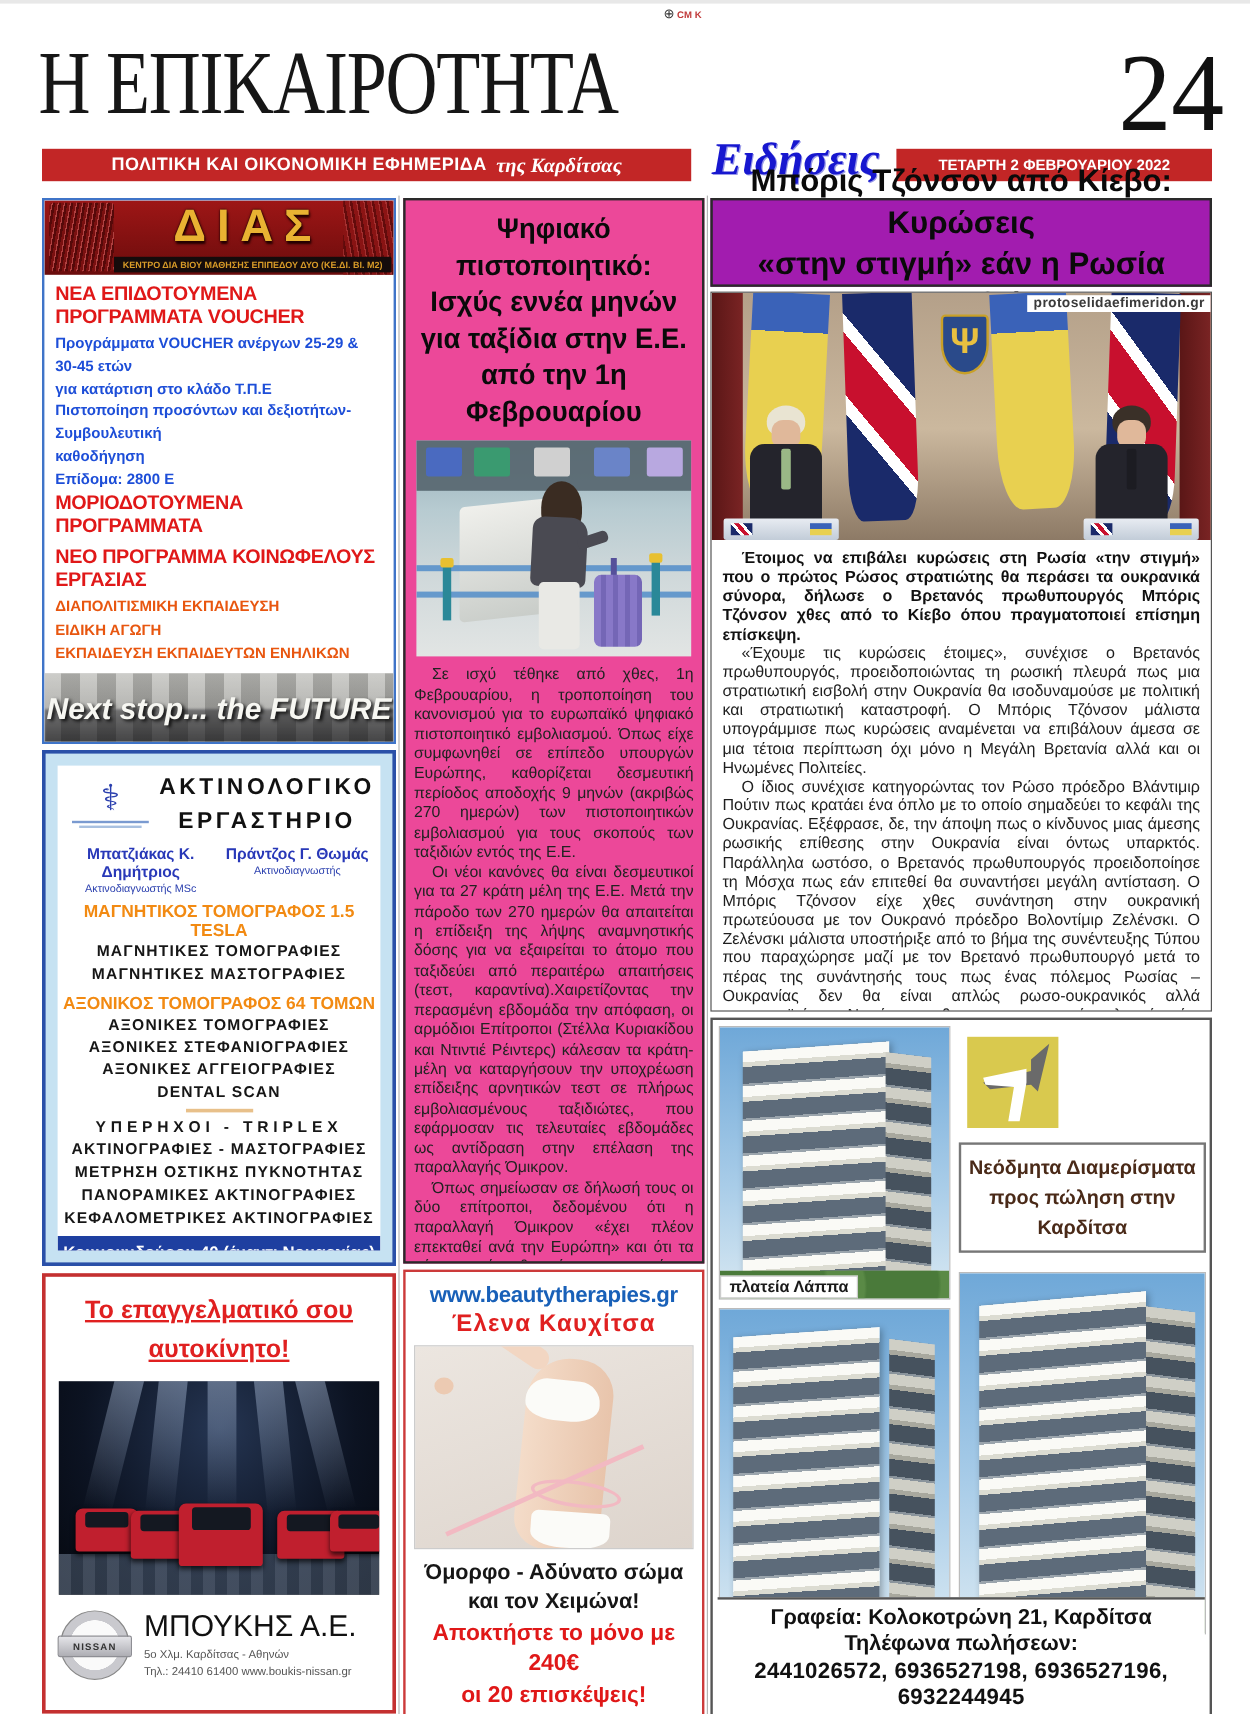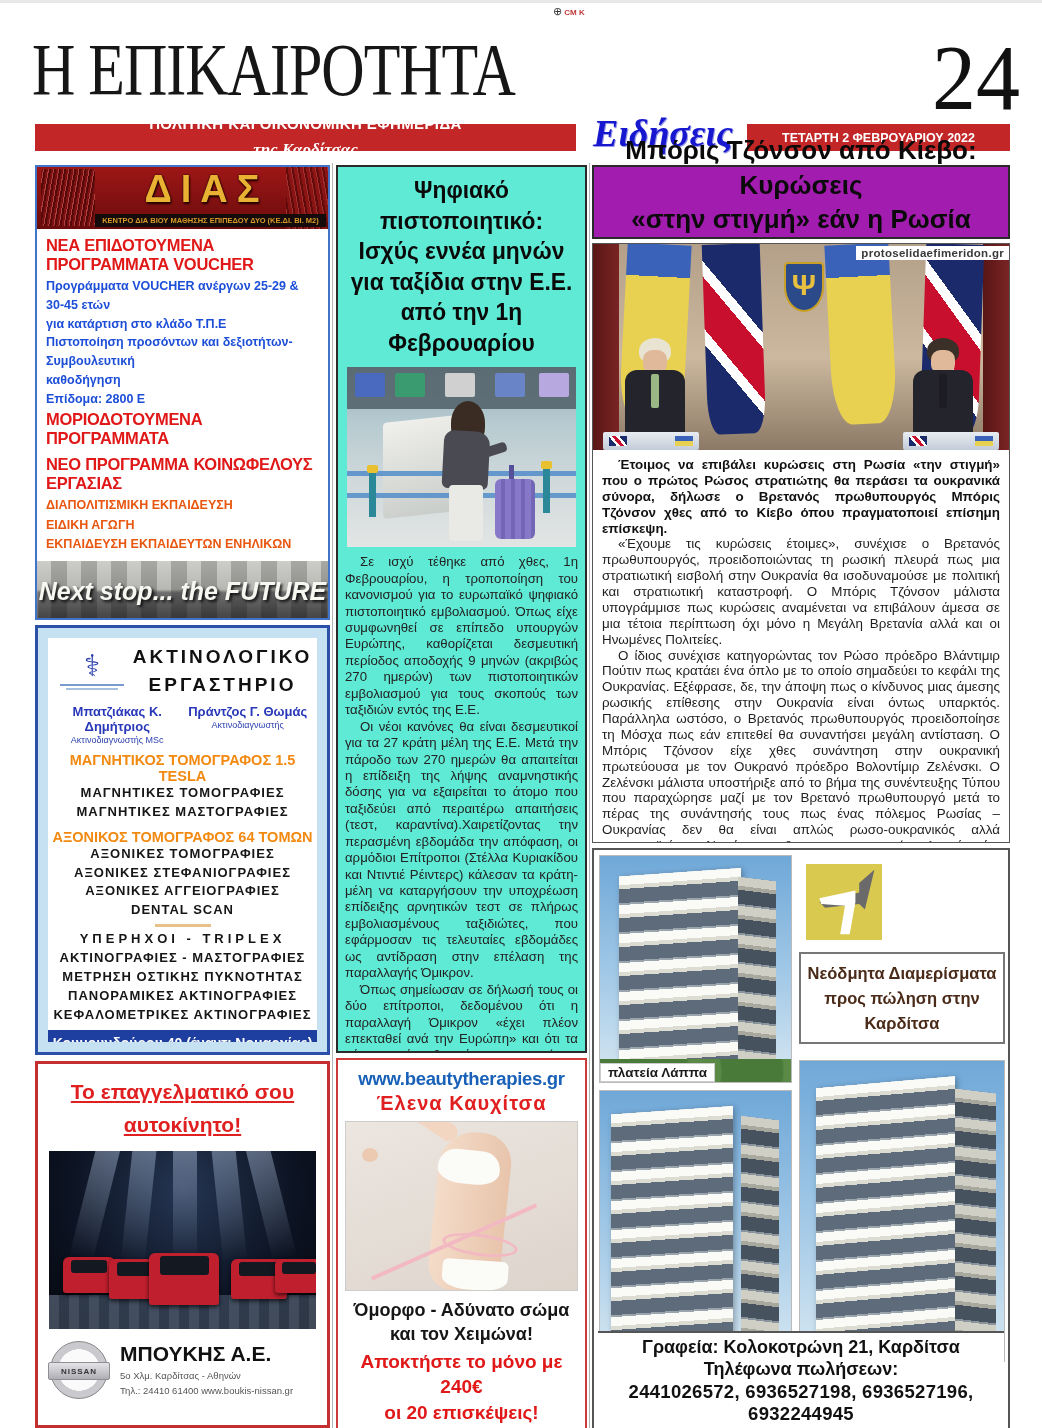--- a/index.html
+++ b/index.html
@@ -13,21 +13,21 @@
   .regmark-bottom { position:absolute; top:1364px; left:724px; font-size:13px; color:#777; }
   .regmark-bottom::before { content:"⊕"; }
 
   .masthead { position:absolute; top:24px; left:32px; width:520px;
     font-family:"Liberation Serif",serif; font-size:60px; color:#161616;
     transform:scaleY(1.25); transform-origin:top left; white-space:nowrap; letter-spacing:-1px; }
   .page-number { position:absolute; top:22px; left:932px; font-family:"Liberation Serif",serif;
     font-size:88px; color:#111; transform:scaleY(1.05); transform-origin:top left; }
 
   .subtitle-bar { position:absolute; top:121px; left:35px; width:541px; height:27px; background:#c22626;
-    color:#fff; display:flex; align-items:center; justify-content:center; gap:8px;flex-direction:column; }
+    color:#fff; display:flex; align-items:center; justify-content:center; gap:8px; }
   .subtitle-main { font-size:15px; font-weight:bold; letter-spacing:.4px; }
   .subtitle-script { font-family:"Liberation Serif",serif; font-style:italic; font-size:17px; font-weight:bold; }
 
   .section-label { position:absolute; top:108px; left:582px; width:162px; text-align:center;
     font-family:"Liberation Serif",serif; font-weight:bold; font-style:italic; font-size:38px; color:#1717cf;
     text-shadow:1px 1px 0 #9a9ae8; }
 
   .date-bar { position:absolute; top:121px; left:747px; width:263px; height:27px; background:#c22626;
     color:#fff; display:flex; align-items:center; justify-content:center; font-size:12.5px; font-weight:bold; }
 
@@ -91,26 +91,26 @@
   .nissan-floor { position:absolute; bottom:0; left:0; right:0; height:34px; opacity:.5;
     background:repeating-linear-gradient(90deg,#7a8aa0 0 10px,#55657a 10px 20px); }
   .van { position:absolute; background:#c01f2e; border-radius:6px 6px 3px 3px; box-shadow:0 2px 4px rgba(0,0,0,.7); }
   .van .ws { position:absolute; top:3px; left:15%; right:15%; height:36%; background:#141821; border-radius:3px; }
   .nissan-footer { display:flex; align-items:center; margin:12px 12px 0; gap:12px; }
   .nissan-logo { width:56px; height:56px; border-radius:50%; flex:none; position:relative; border:1px solid #888;
     background:radial-gradient(circle,#fafafa 52%,#c9c9ce 53% 78%,#94949a 100%); }
   .nissan-logo-bar { position:absolute; top:20px; left:-3px; right:-3px; height:16px; border:1px solid #8e8e94;
     background:linear-gradient(180deg,#e4e4e8,#aeaeb4); border-radius:2px; display:flex; align-items:center;
     justify-content:center; font-size:8px; font-weight:bold; letter-spacing:1px; color:#333; }
-  .nissan-dealer { font-weight:bold; font-size:21px; color:#111; }
+  .nissan-dealer { font-weight:normal; font-size:25px; color:#111; }
   .nissan-lines { font-size:9.5px; color:#555; line-height:1.5; margin-top:3px; }
 
   
   .art1 { position:absolute; left:336px; top:162px; width:251px; height:888px; box-sizing:border-box;
-    border:2px solid #2a2a2a; background:#5eead4; padding:6px 7px; overflow:hidden; }
+    border:2px solid #2a2a2a; background:#ec4899; padding:6px 7px; overflow:hidden; }
   .art1-title { text-align:center; font-weight:bold; font-size:23.5px; line-height:1.3; color:#0a0a0a;
     transform:scaleX(.97); transform-origin:center; margin-top:2px; }
   .art1-photo { position:relative; margin:9px auto 7px; width:229px; height:180px; overflow:hidden;
     background:linear-gradient(180deg,#93adb6 0%,#b7cbd1 32%,#cfd8da 62%,#e2e5e4 100%); }
   .ap-screens { position:absolute; top:0; left:0; right:0; height:42px; background:#55656e; opacity:.9; }
   .ap-screen { position:absolute; top:6px; width:30px; height:24px; border-radius:2px; }
   .ap-kiosk { position:absolute; left:36px; top:52px; width:74px; height:96px; background:linear-gradient(170deg,#f0f0ec,#c8ccc8);
     transform:skewY(-6deg); border-radius:4px; }
   .ap-rail { position:absolute; left:0; right:0; height:5px; background:#4a88c8; opacity:.8; }
   .ap-post { position:absolute; width:7px; height:46px; background:#2a8898; }

